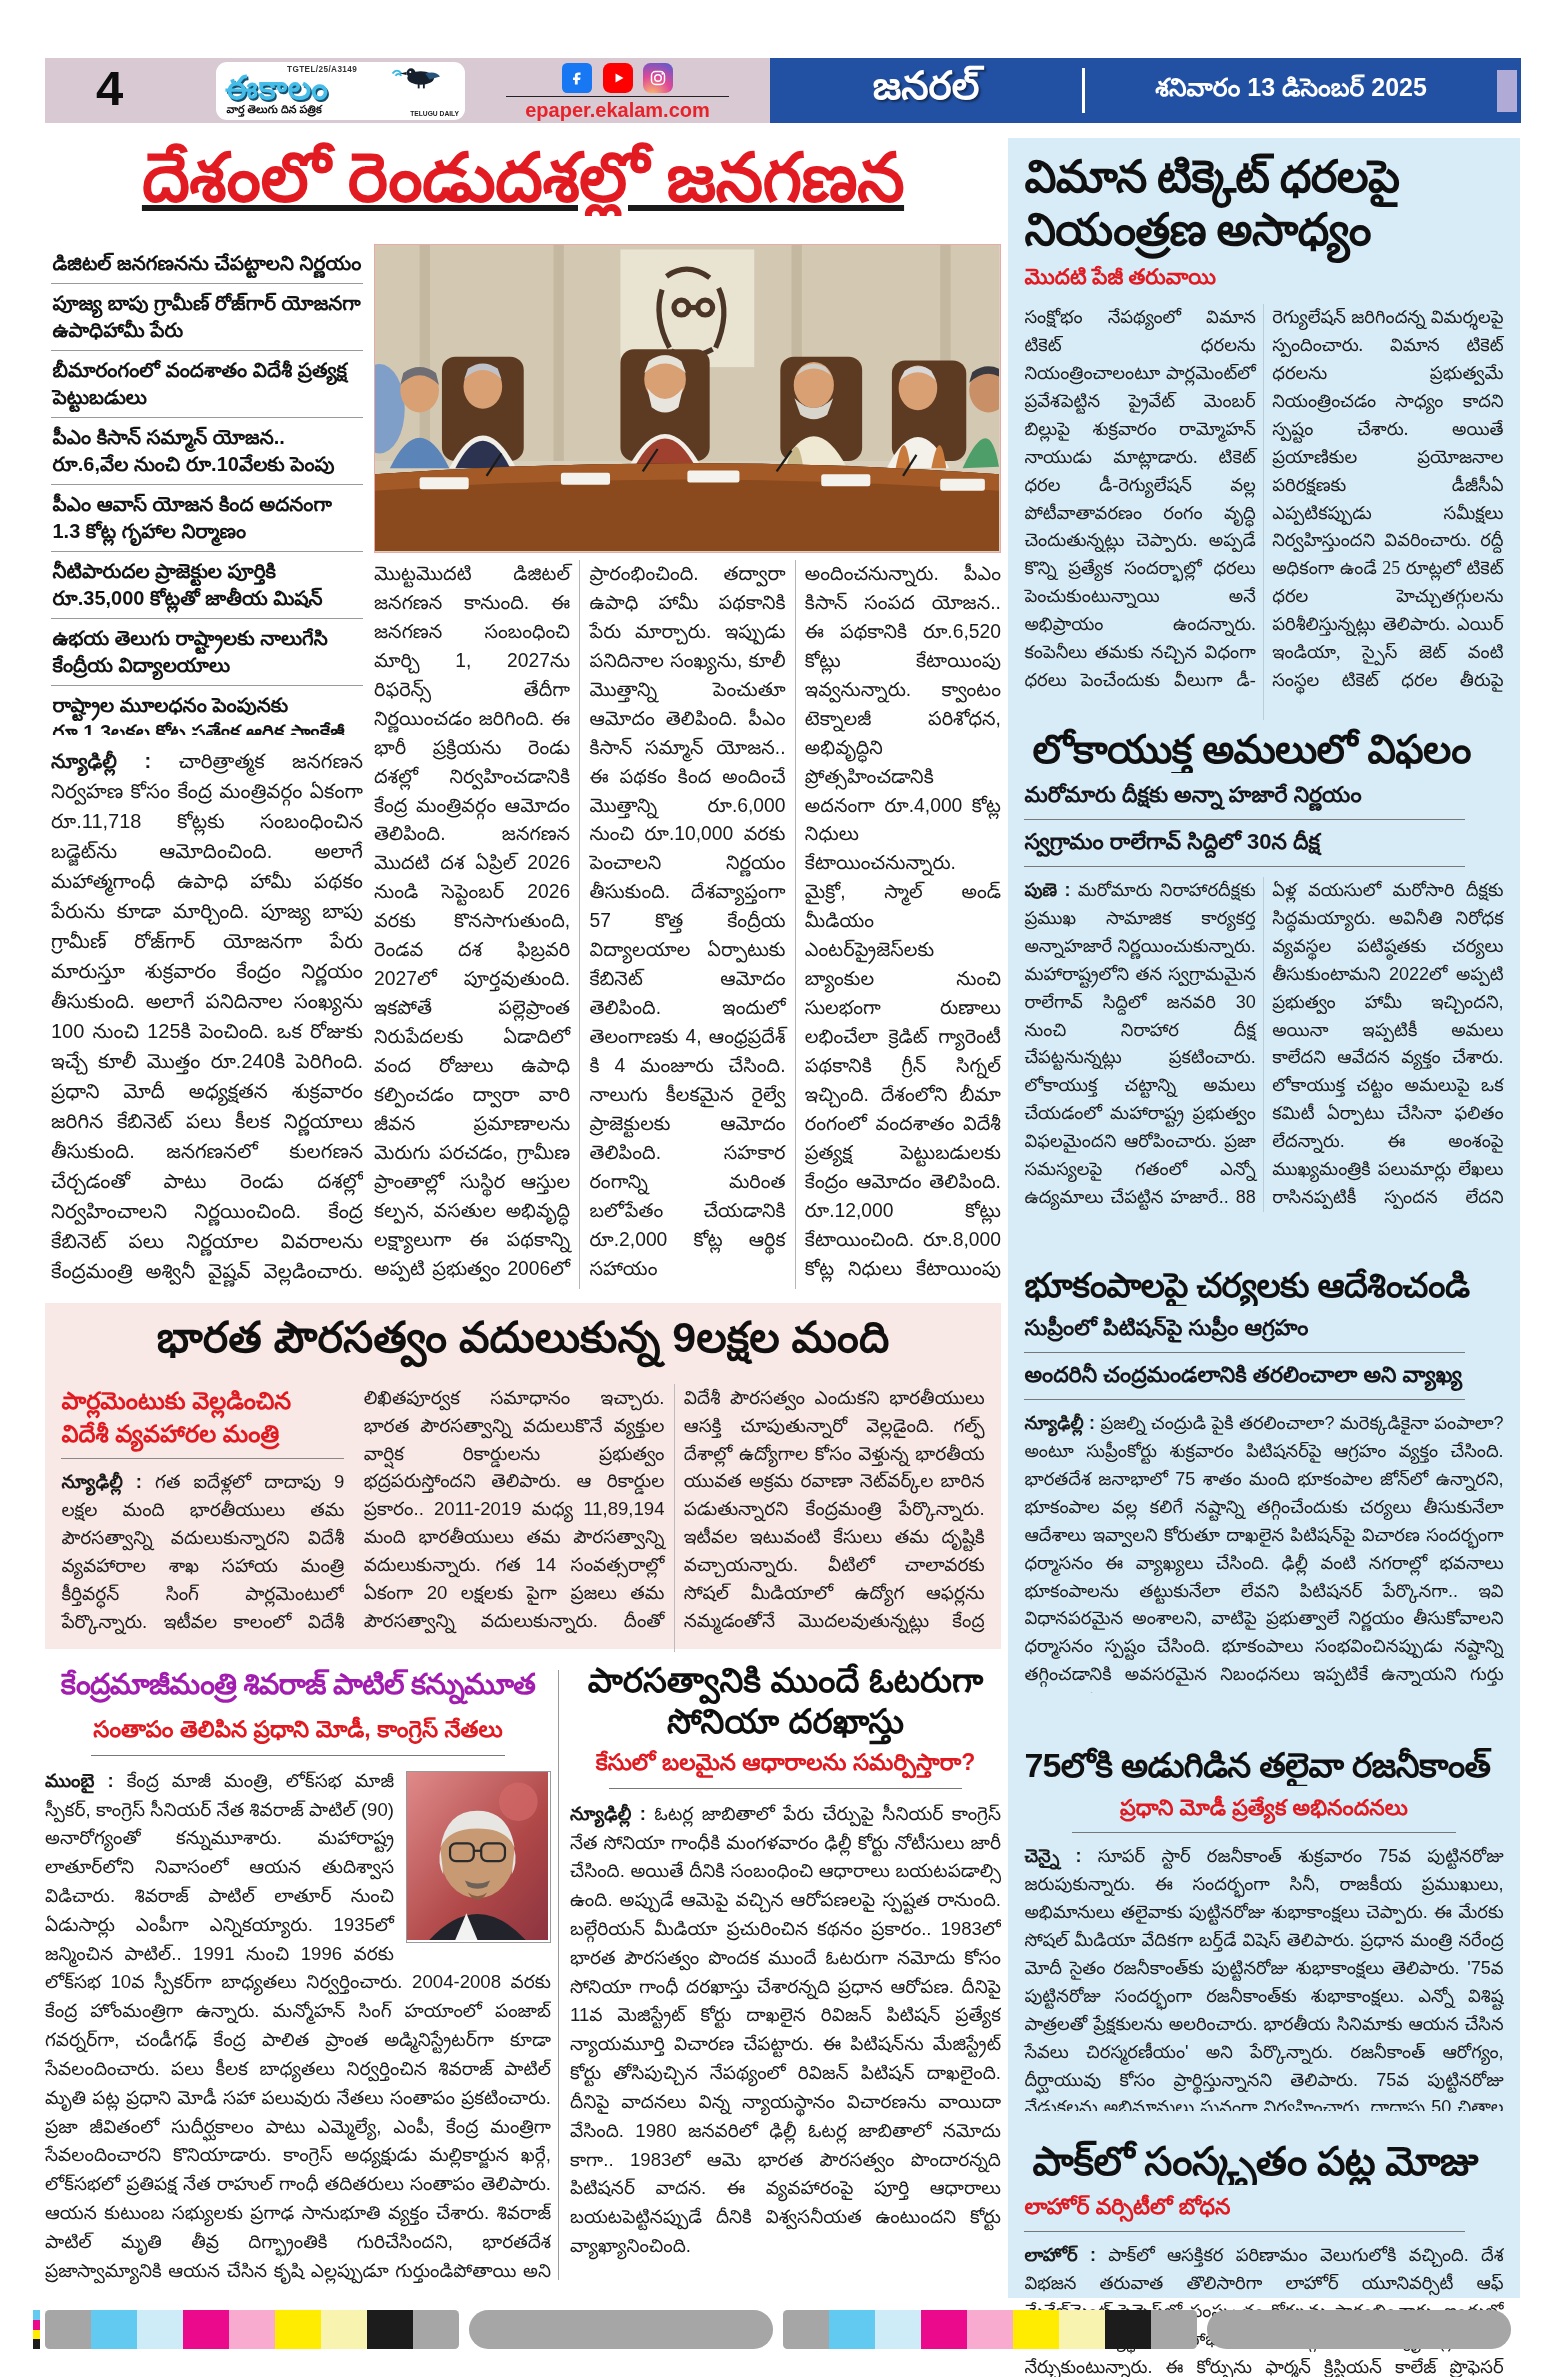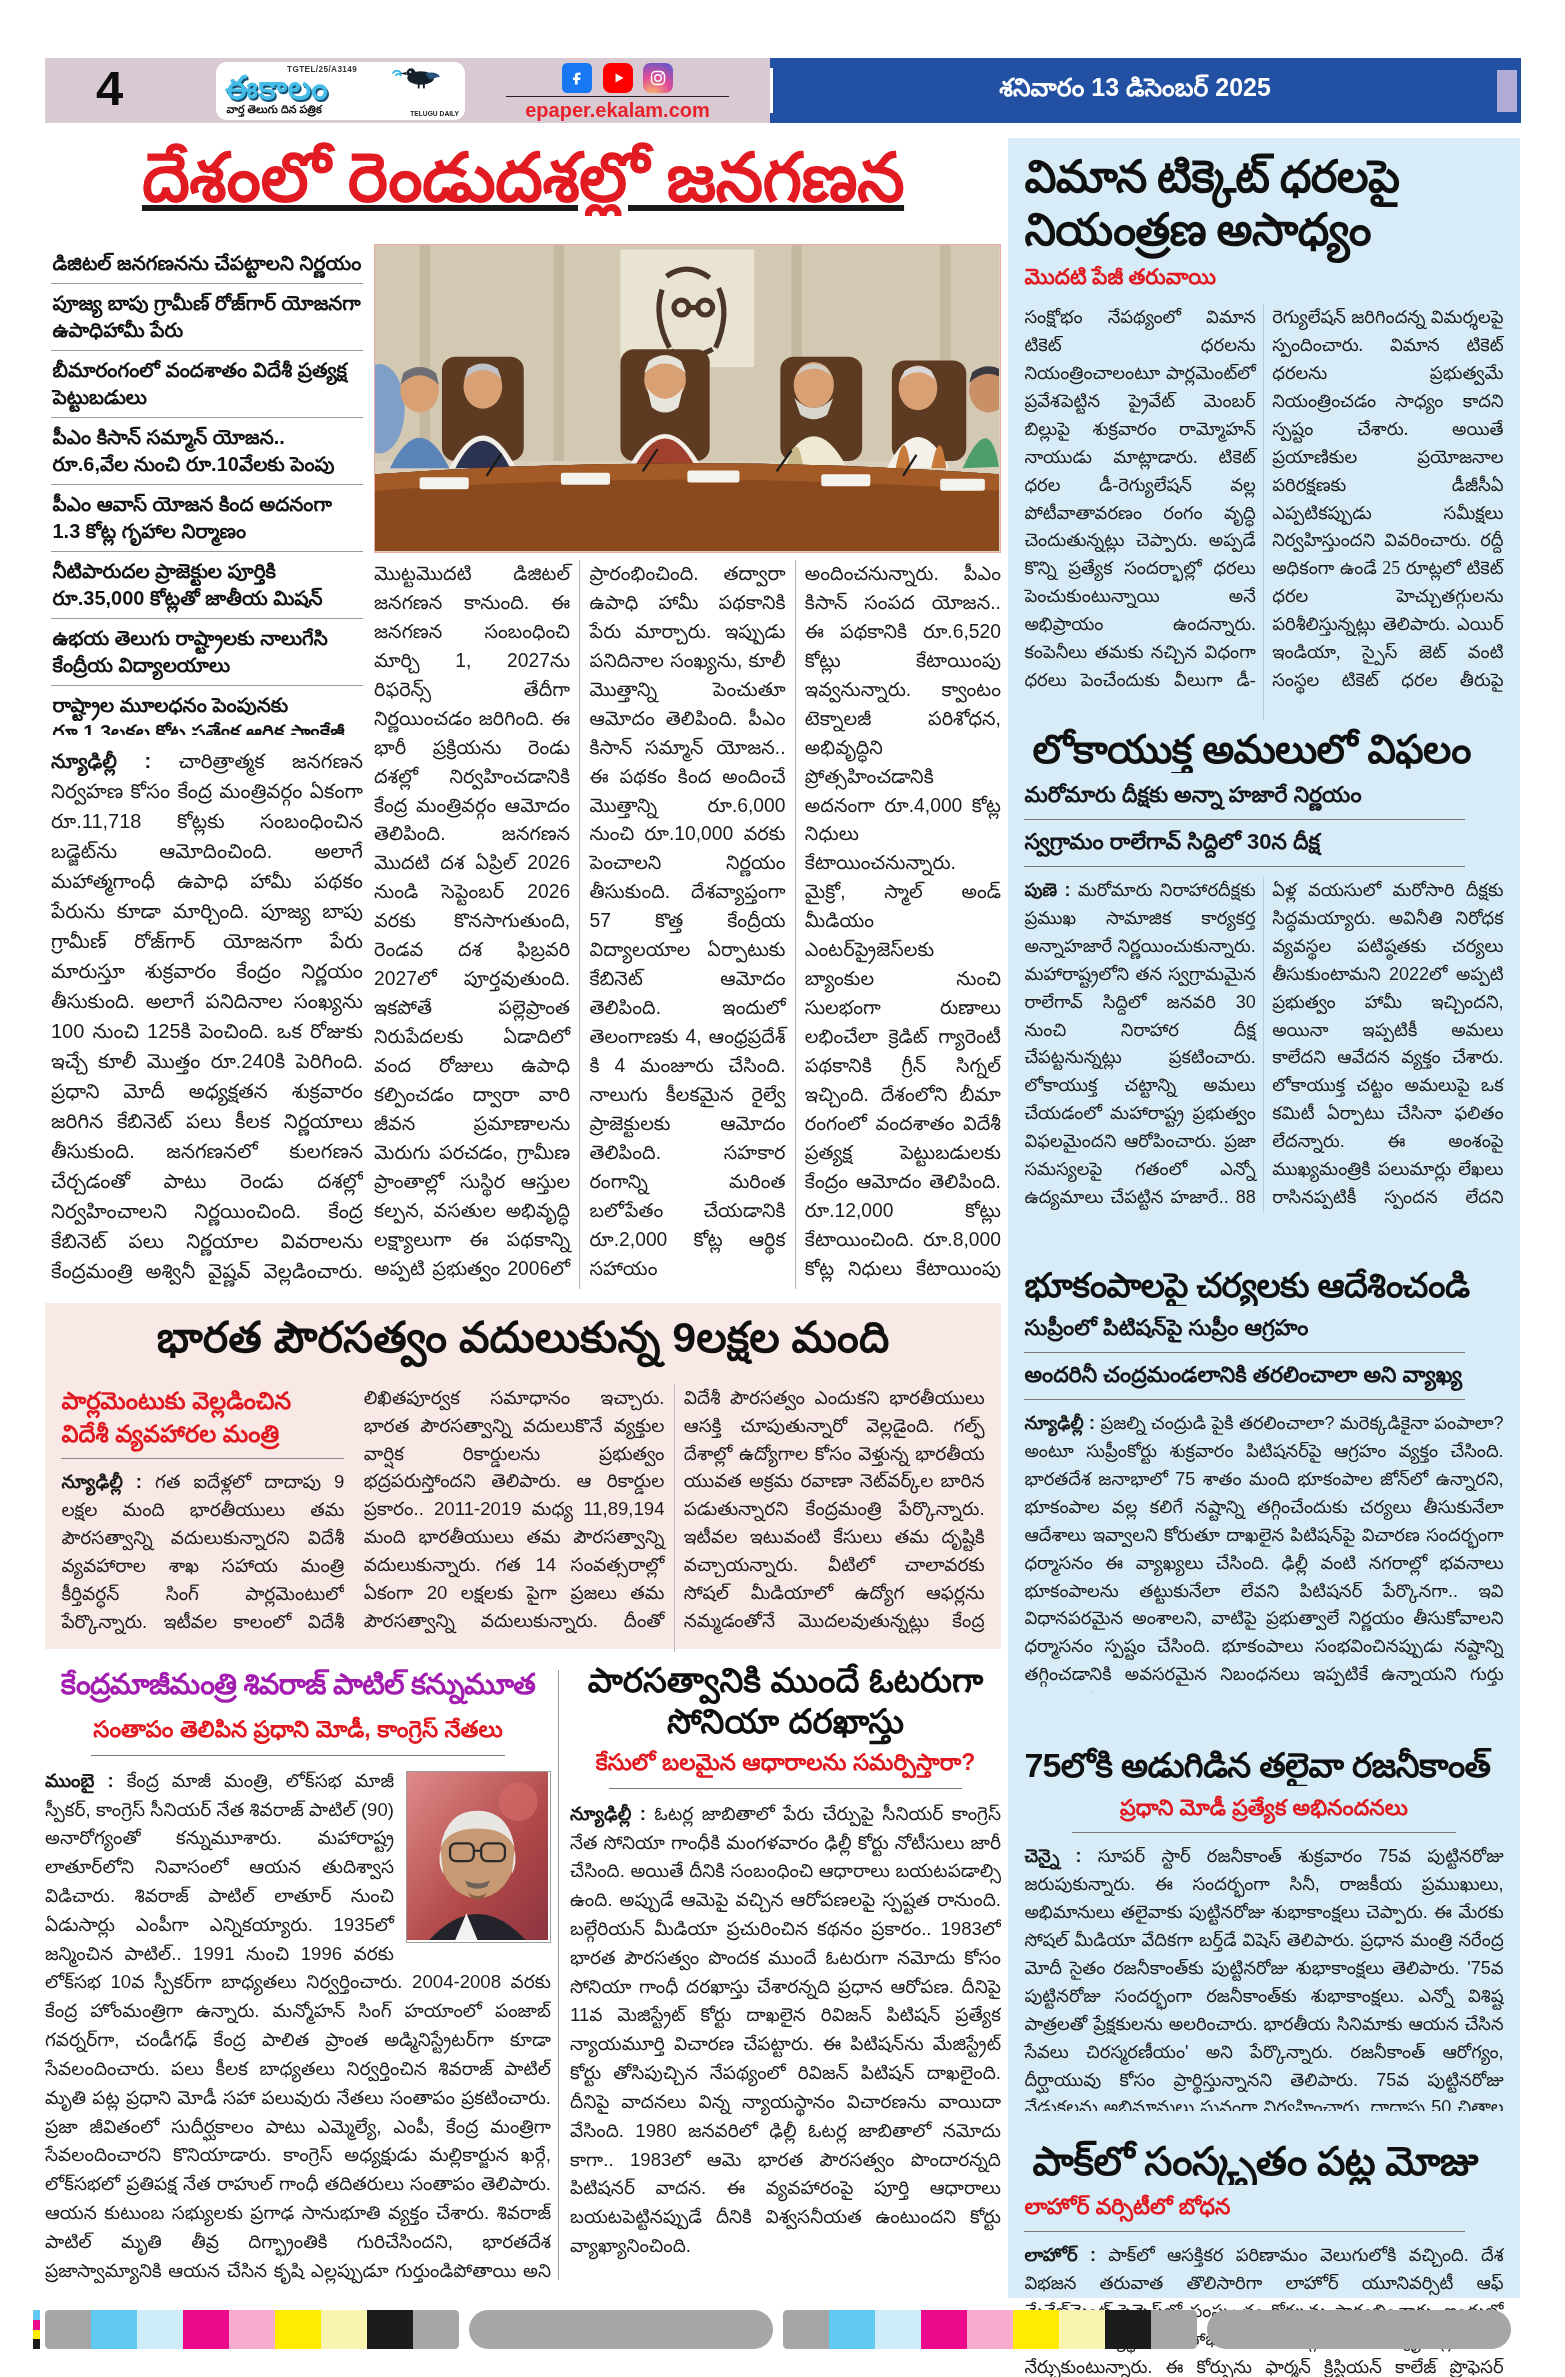--- a/index.html
+++ b/index.html
@@ -123,20 +123,21 @@
             <rect x="5" y="5" width="26" height="26" rx="8" fill="none" stroke="#fff" stroke-width="3"></rect>
             <circle cx="18" cy="18" r="6.5" fill="none" stroke="#fff" stroke-width="3"></circle>
             <circle cx="27" cy="9.5" r="2.2" fill="#fff"></circle>
           </svg>
         </span>
       </div>
       <div class="social-web">epaper.ekalam.com</div>
     </div>
 
     <div class="secbar">
+      <div class="sec-name">జనరల్</div>
       <div class="sec-div"></div>
       <div class="sec-date">శనివారం 13 డిసెంబర్ 2025</div>
       <div class="sec-endblock"></div>
     </div>
   </div>
 
   <div class="main-story">
     <h1 class="ms-headline">దేశంలో రెండుదశల్లో జనగణన</h1>
 
     <div class="ms-bullets">

